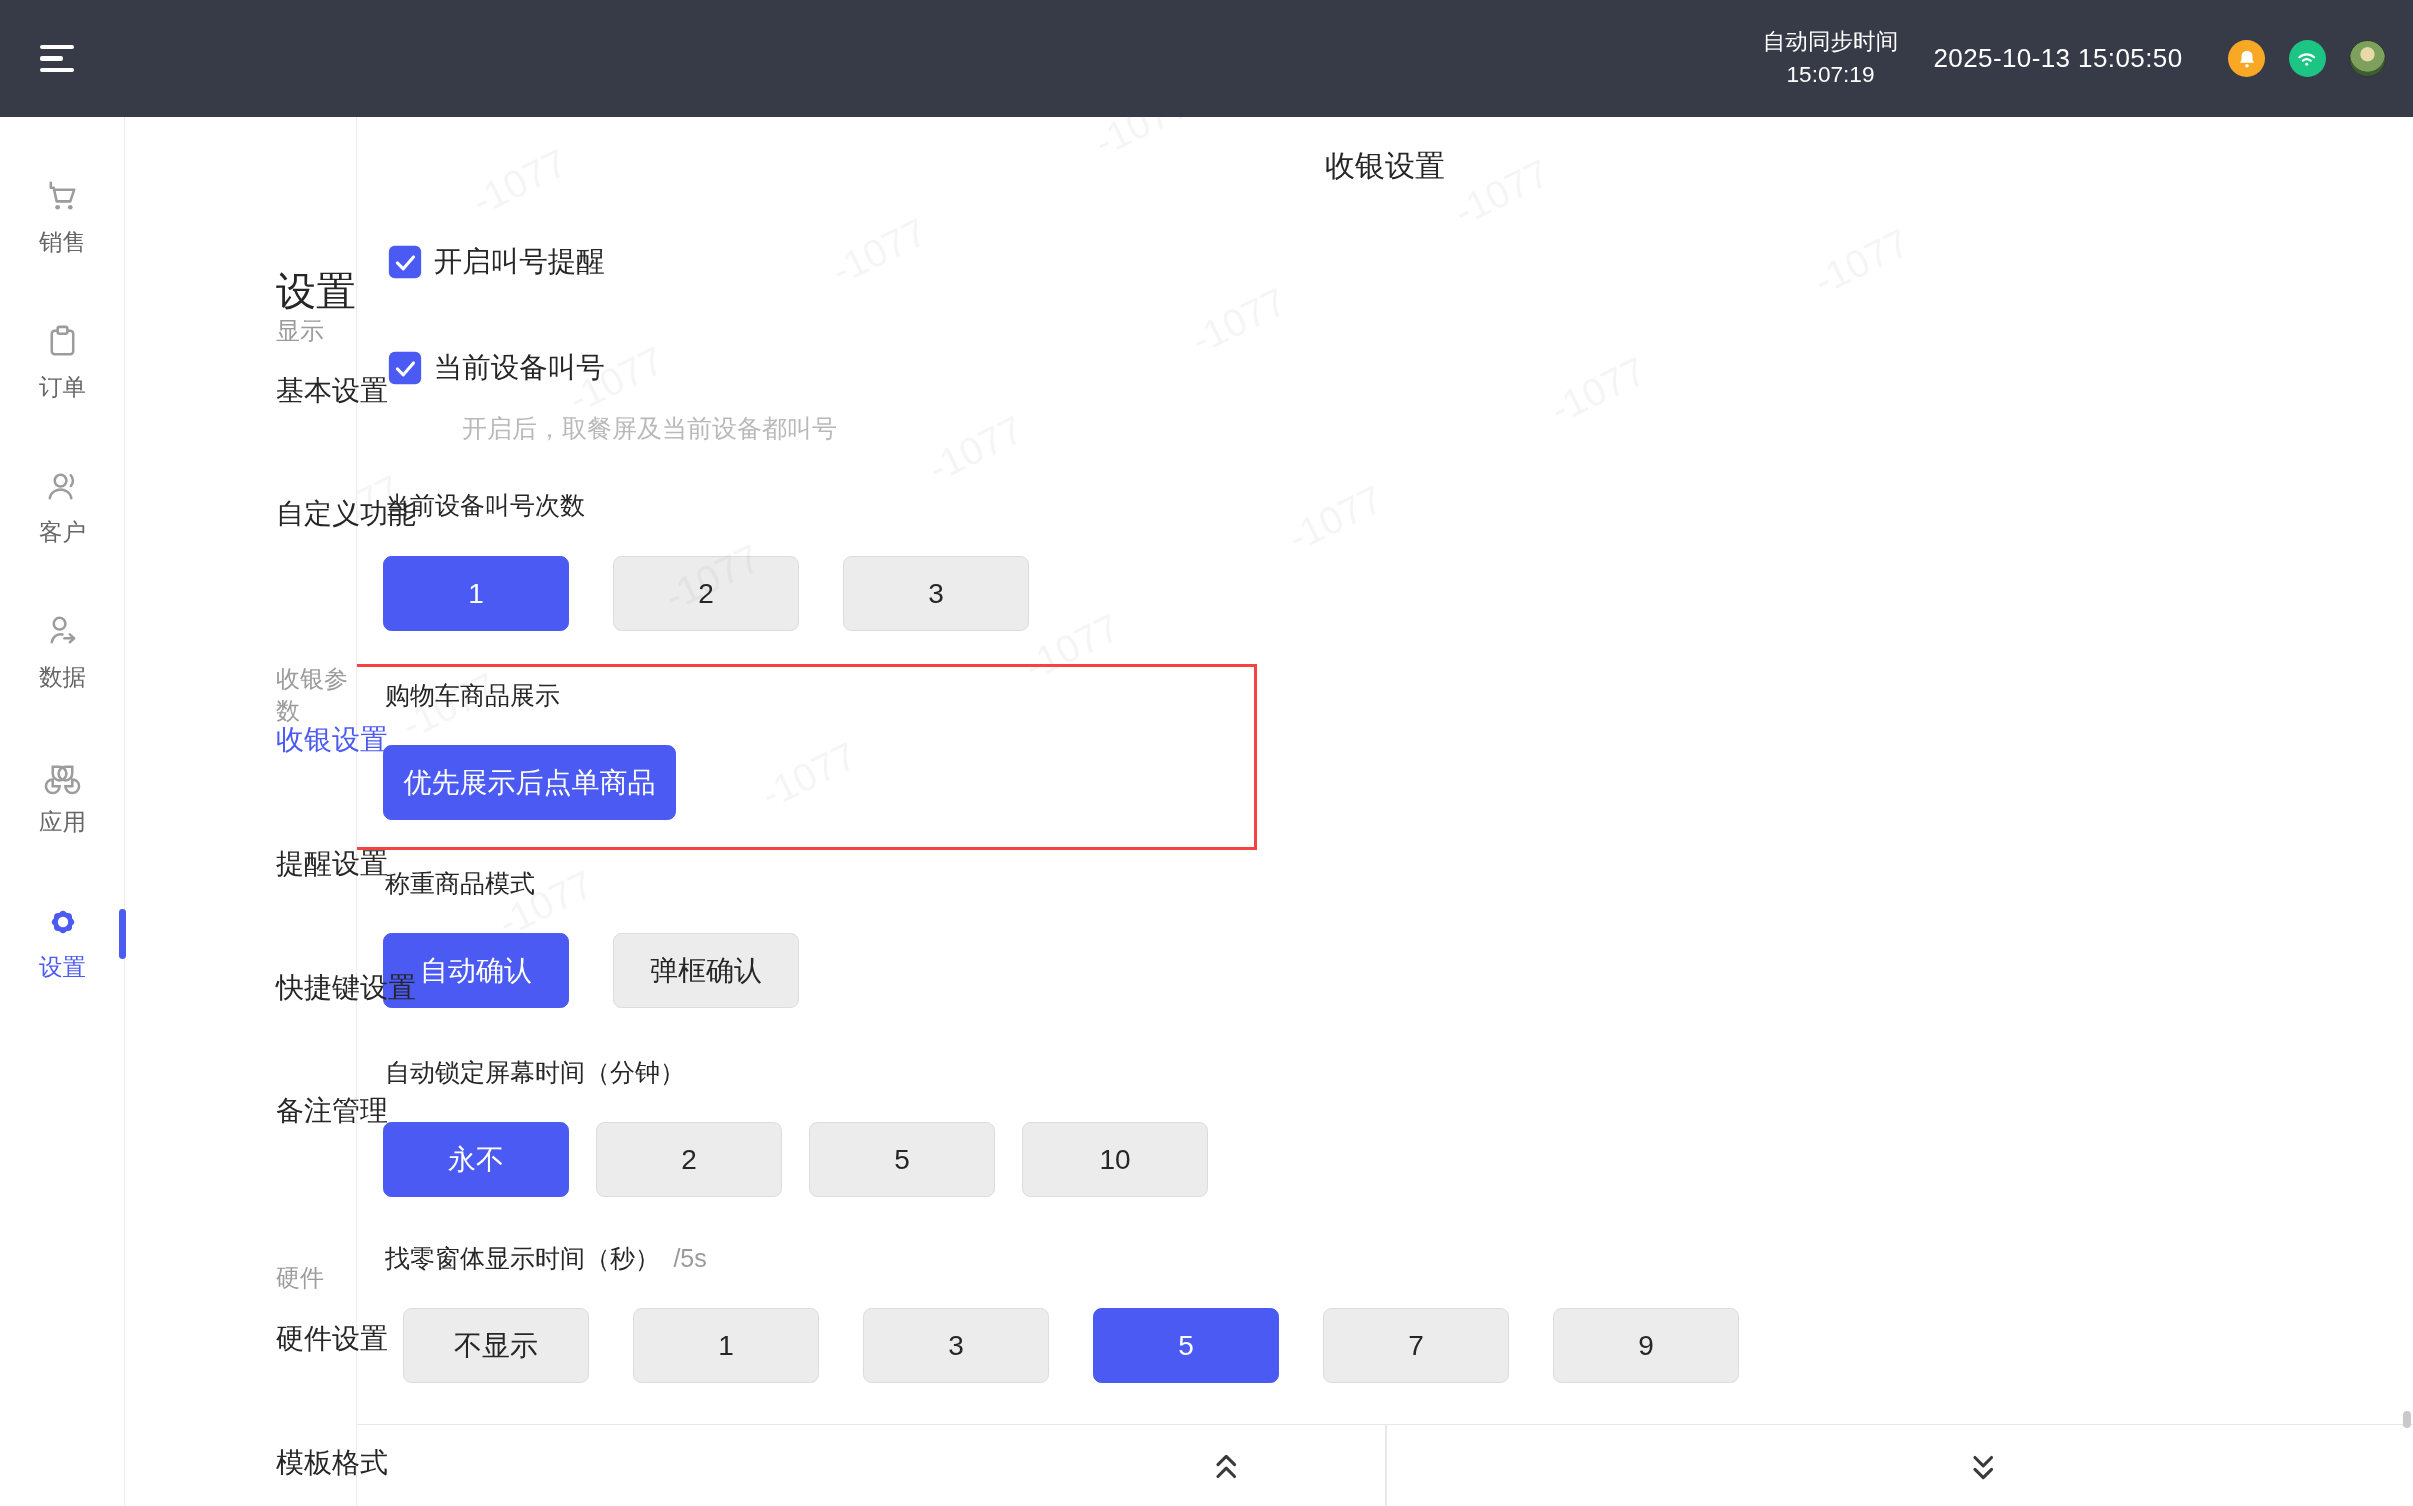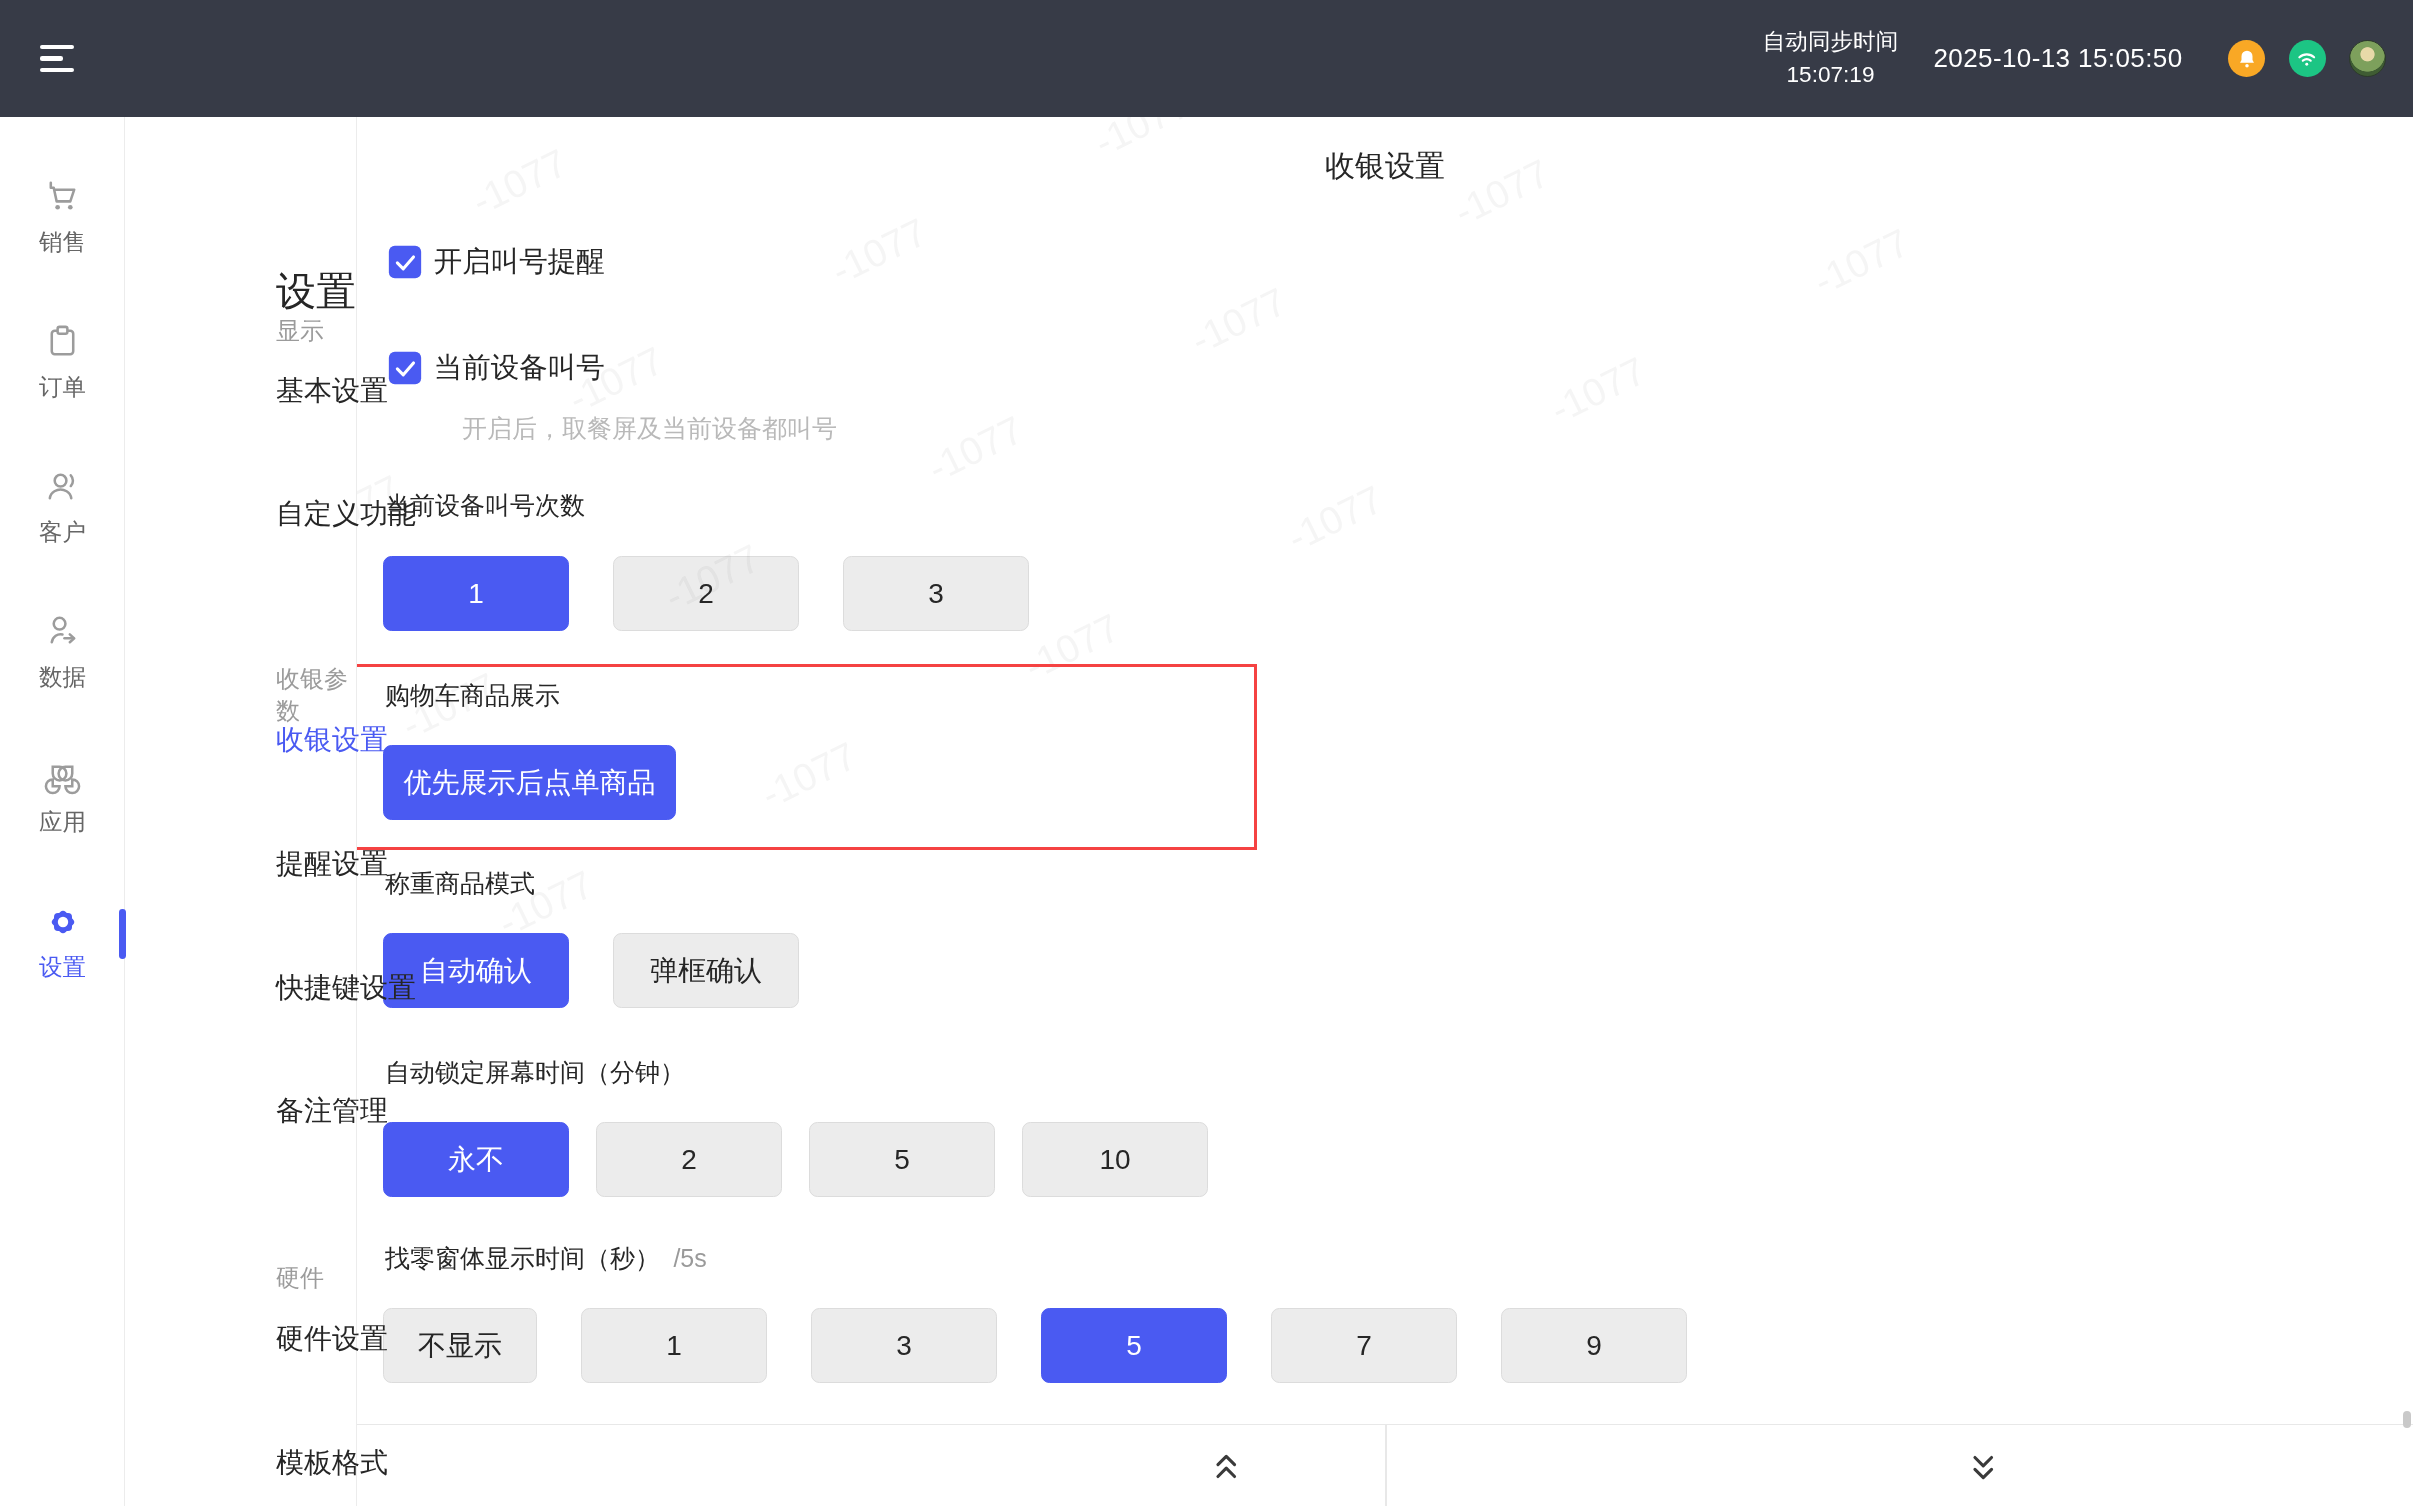--- a/index.html
+++ b/index.html
@@ -272,21 +272,21 @@
       </div>
       <div class="grp-label" style="top: 1056px;">自动锁定屏幕时间（分钟）</div>
       <div class="btn-row" style="top: 1122px; gap: 27px;">
         <div class="opt-btn sel" style="width: 186px;">永不</div>
         <div class="opt-btn" style="width: 186px;">2</div>
         <div class="opt-btn" style="width: 186px;">5</div>
         <div class="opt-btn" style="width: 186px;">10</div>
       </div>
       <div class="grp-label" style="top: 1242px;">找零窗体显示时间（秒）<span class="suffix">/5s</span></div>
       <div class="btn-row" style="top: 1308px; gap: 44px;">
-        <div class="opt-btn" style="width: 154px;">不显示</div>
+        <div class="opt-btn" style="width: 186px; margin-left: 20px;">不显示</div>
         <div class="opt-btn" style="width: 186px;">1</div>
         <div class="opt-btn" style="width: 186px;">3</div>
         <div class="opt-btn sel" style="width: 186px;">5</div>
         <div class="opt-btn" style="width: 186px;">7</div>
         <div class="opt-btn" style="width: 186px;">9</div>
       </div>
     </div>
 
   <div class="footer">
     <div class="divider"></div>

